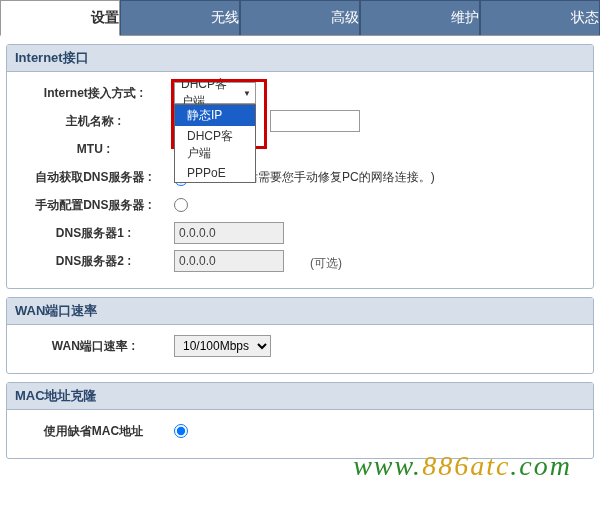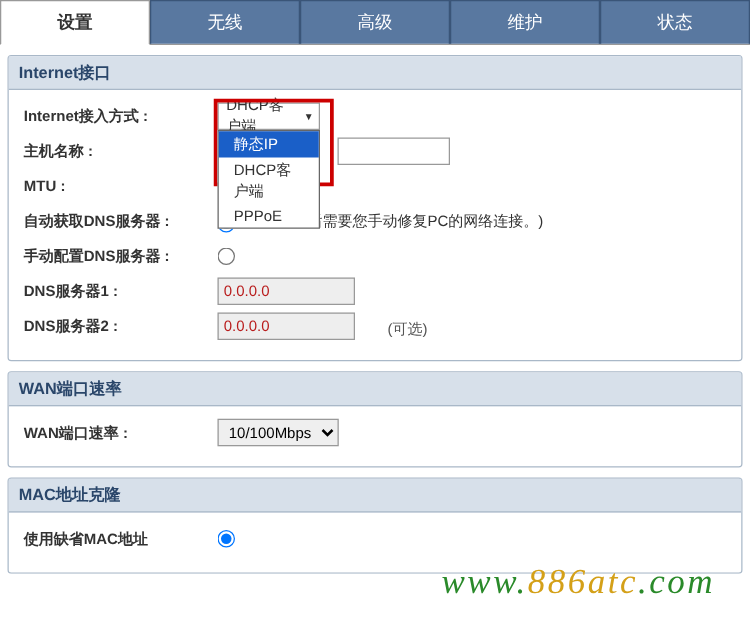--- a/index.html
+++ b/index.html
@@ -1,34 +1,34 @@
 <!DOCTYPE html>
 <html><head>
 <meta charset="utf-8">
 <style>
   * { box-sizing: border-box; margin: 0; padding: 0; }
   body { font-family: Arial, "Microsoft YaHei", sans-serif; font-size: 12px; background: #fff; width: 600px; }
   
   .tabs { display: flex; border-bottom: 1px solid #999; }
-  .tab { flex: 1; text-align: center; padding: 8px 0; background: #5978A0; color: #fff; border: 1px solid #3a5578; border-bottom: none; font-size: 14px; cursor: pointer; }
+  .tab { flex: 1; text-align: right; padding: 8px 0; background: #5978A0; color: #fff; border: 1px solid #3a5578; border-bottom: none; font-size: 14px; cursor: pointer; }
   .tab.active { background: #fff; color: #333; border: 1px solid #999; border-bottom: 1px solid #fff; margin-bottom: -1px; font-weight: bold; }
   
   .content { padding: 0 6px; }
   
   .section { border: 1px solid #a9b8c8; border-radius: 3px; margin-top: 8px; background: #fff; }
   .section-header { background: #d7e0ea; color: #2a466a; font-size: 13px; font-weight: bold; padding: 4px 8px; border-bottom: 1px solid #a9b8c8; }
   .section-body { padding: 10px 12px; color: #333; font-size: 12px; }
   .intro { padding: 10px 12px; color: #333; font-size: 12px; }
   
   .form-row { display: flex; align-items: center; margin-bottom: 6px; min-height: 22px; }
-  .form-label { width: 155px; text-align: left; padding-right: 6px; font-weight: bold; color: #333; }
+  .form-label { width: 155px; text-align: center; padding-right: 6px; font-weight: bold; color: #333; }
   .form-value { display: flex; align-items: flex-end; gap: 4px; }
   
   select, input[type=text] { border: 1px solid #999; padding: 2px 4px; font-size: 12px; height: 22px; }
-  input[type=text].dns { width: 110px; background: #eee; color: #b91c1c; }
+  input[type=text].dns { width: 110px; background: #eee; color: #404040; }
   input[type=text].host { width: 90px; }
   
   .dropdown-wrap { position: relative; display: inline-block; }
   .dropdown-display { border: 1px solid #999; padding: 2px 18px 2px 6px; width: 82px; font-size: 12px; height: 22px; display: flex; align-items: center; position: relative; background: #fff; }
   .dropdown-display::after { content: '▼'; font-size: 8px; color: #333; position: absolute; right: 4px; }
   .dropdown-list { position: absolute; top: 100%; left: 0; right: 0; background: #fff; border: 1px solid #666; z-index: 10; }
   .dropdown-item { padding: 2px 12px; font-size: 12px; }
   .dropdown-item.highlight { background: #1a5fc8; color: #fff; }
   
   .red-box { position: absolute; border: 3px solid #c00; top: -3px; left: -3px; width: 96px; height: 70px; pointer-events: none; z-index: 5; }

